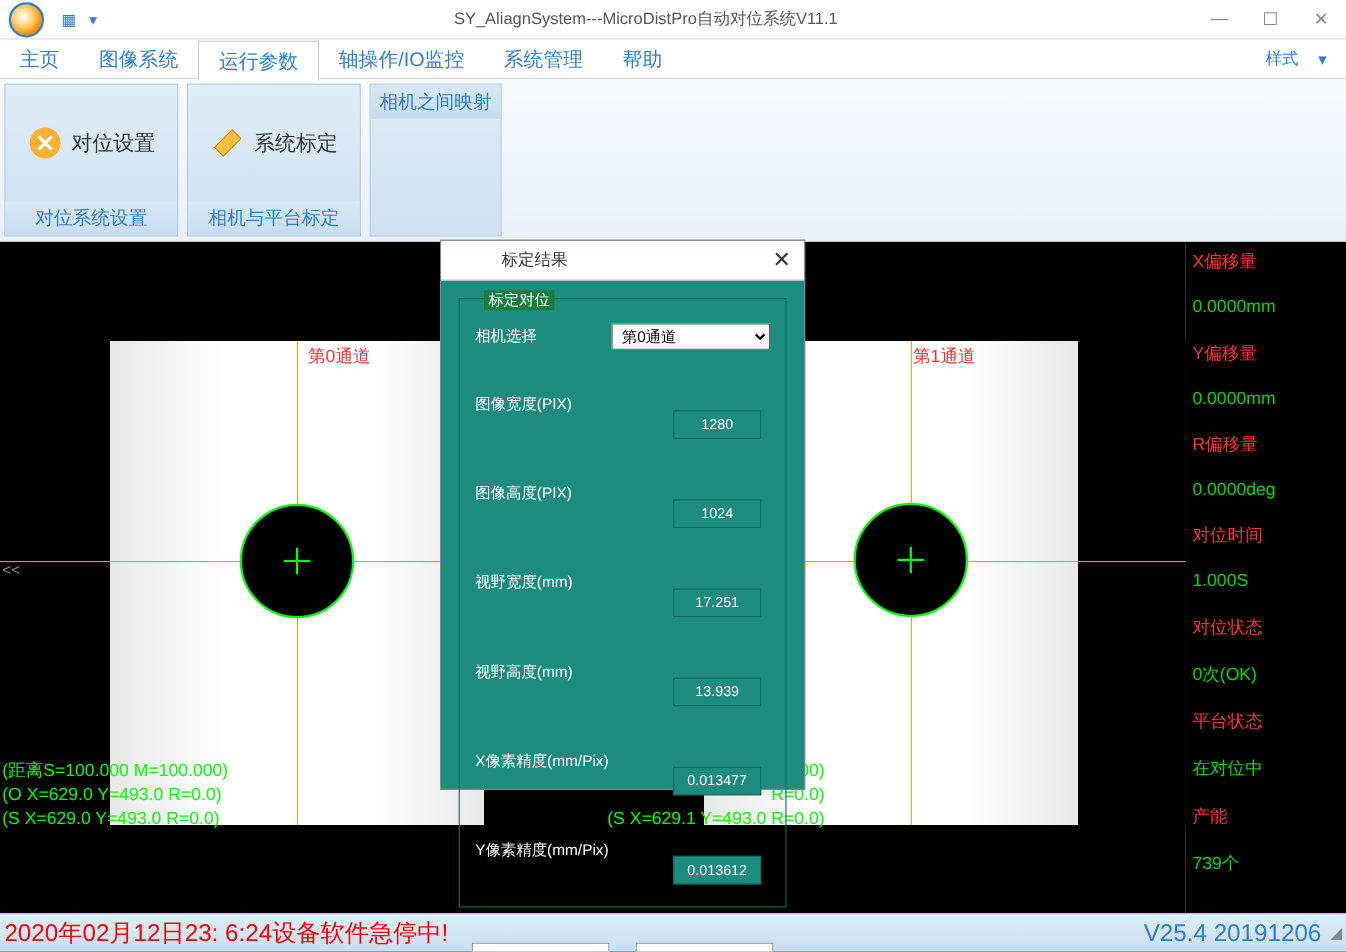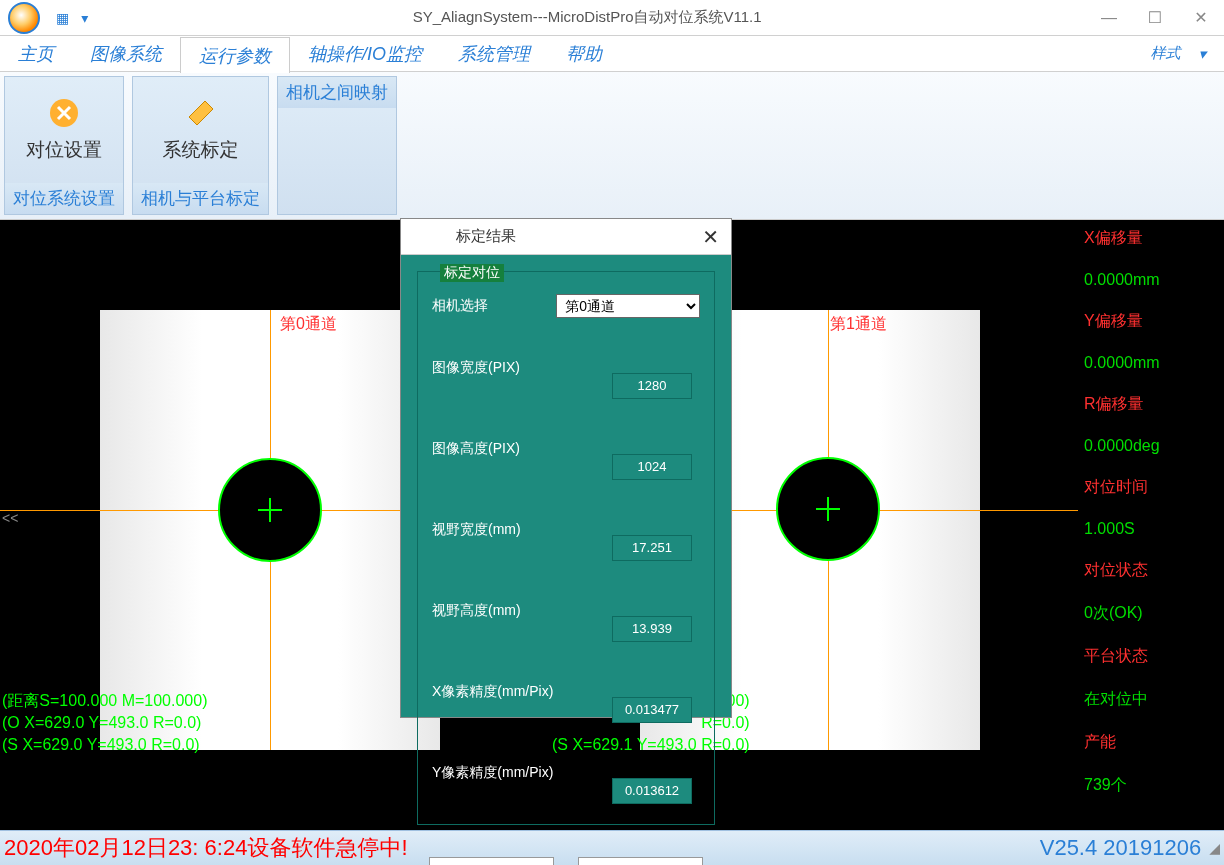--- a/index.html
+++ b/index.html
@@ -6,29 +6,29 @@
 body { font-family: "Microsoft YaHei", sans-serif; font-size: 14px; background: #fff; overflow: hidden; width: 1224px; height: 865px; position: relative; }
 
 .titlebar { height: 36px; background: #fff; display: flex; align-items: center; border-bottom: 1px solid #d0d0d0; }
 .titlebar .app-icon { width: 32px; height: 32px; margin: 2px 8px; border-radius: 50%; background: radial-gradient(circle at 40% 40%, #fff 0%, #ffcc66 40%, #ff8800 70%); border: 2px solid #2a7fd6; display: flex; align-items: center; justify-content: center; }
 .titlebar .qat { display: flex; gap: 12px; margin-left: 8px; }
 .titlebar .qat span { color: #2a7fd6; font-size: 14px; }
 .titlebar .title-text { flex: 1; text-align: center; color: #555; font-size: 15px; }
 .titlebar .win-controls { display: flex; }
 .titlebar .win-controls div { width: 46px; height: 36px; display: flex; align-items: center; justify-content: center; color: #888; font-size: 16px; }
 
-.menubar { height: 36px; background: #fff; display: flex; align-items: center; border-bottom: 1px solid #d0d0d0; font-style: italic; }
+.menubar { height: 36px; background: #fff; display: flex; align-items: center; border-bottom: 1px solid #d0d0d0; }
 .menubar .menu-item { padding: 0 18px; height: 36px; line-height: 36px; color: #2a7fd6; font-size: 18px; cursor: pointer; }
 .menubar .menu-item.active { background: #fff; border: 1px solid #ccc; border-bottom: none; position: relative; top: 1px; }
 .menubar .spacer { flex: 1; }
 .menubar .style-btn { padding: 0 18px; color: #2a7fd6; font-size: 15px; display: flex; align-items: flex-end; gap: 18px; }
 
 .ribbon { height: 148px; background: linear-gradient(#f8fbfe, #e8f0f8); display: flex; border-bottom: 1px solid #ccc; }
 .ribbon-group { border: 1px solid #b0c8e0; margin: 4px; background: linear-gradient(#e0edf8, #d0e0f0); display: flex; flex-direction: column; }
-.ribbon-group .group-body { flex: 1; display: flex; align-items: center; justify-content: center; flex-direction: column; gap: 8px; padding: 8px 20px; }
+.ribbon-group .group-body { flex: 1; display: flex; align-items: center; justify-content: center; flex-direction: row; gap: 8px; padding: 8px 20px; }
 .ribbon-group .group-label { text-align: center; font-size: 17px; color: #2a7fd6; padding: 4px 8px; background: linear-gradient(#d8e8f5, #c8dcf0); }
 .ribbon-group .group-title { font-size: 19px; color: #333; }
 .ribbon-group.disabled .group-title { color: #999; }
 .ribbon-icon { width: 32px; height: 32px; }
 
 .workspace { position: absolute; top: 220px; left: 0; width: 1078px; height: 610px; background: #000; }
 .status-panel { position: absolute; top: 220px; right: 0; width: 146px; height: 610px; background: #000; padding: 8px 6px; }
 .status-panel div { font-size: 16px; margin-bottom: 22px; white-space: nowrap; }
 .status-panel .label-red { color: #ff3030; }
 .status-panel .val-green { color: #00dd00; }

